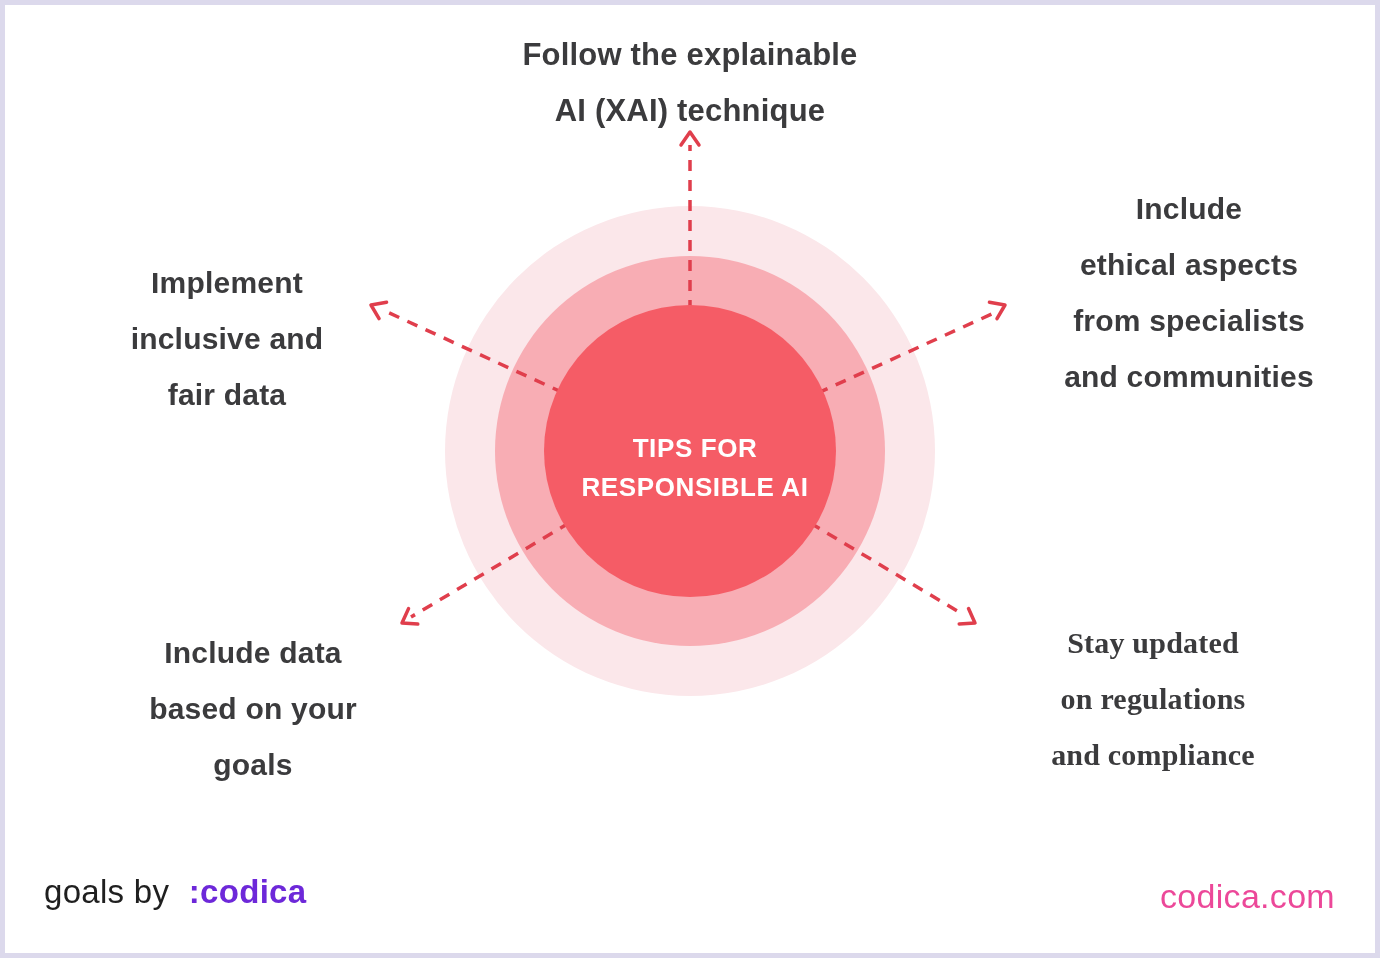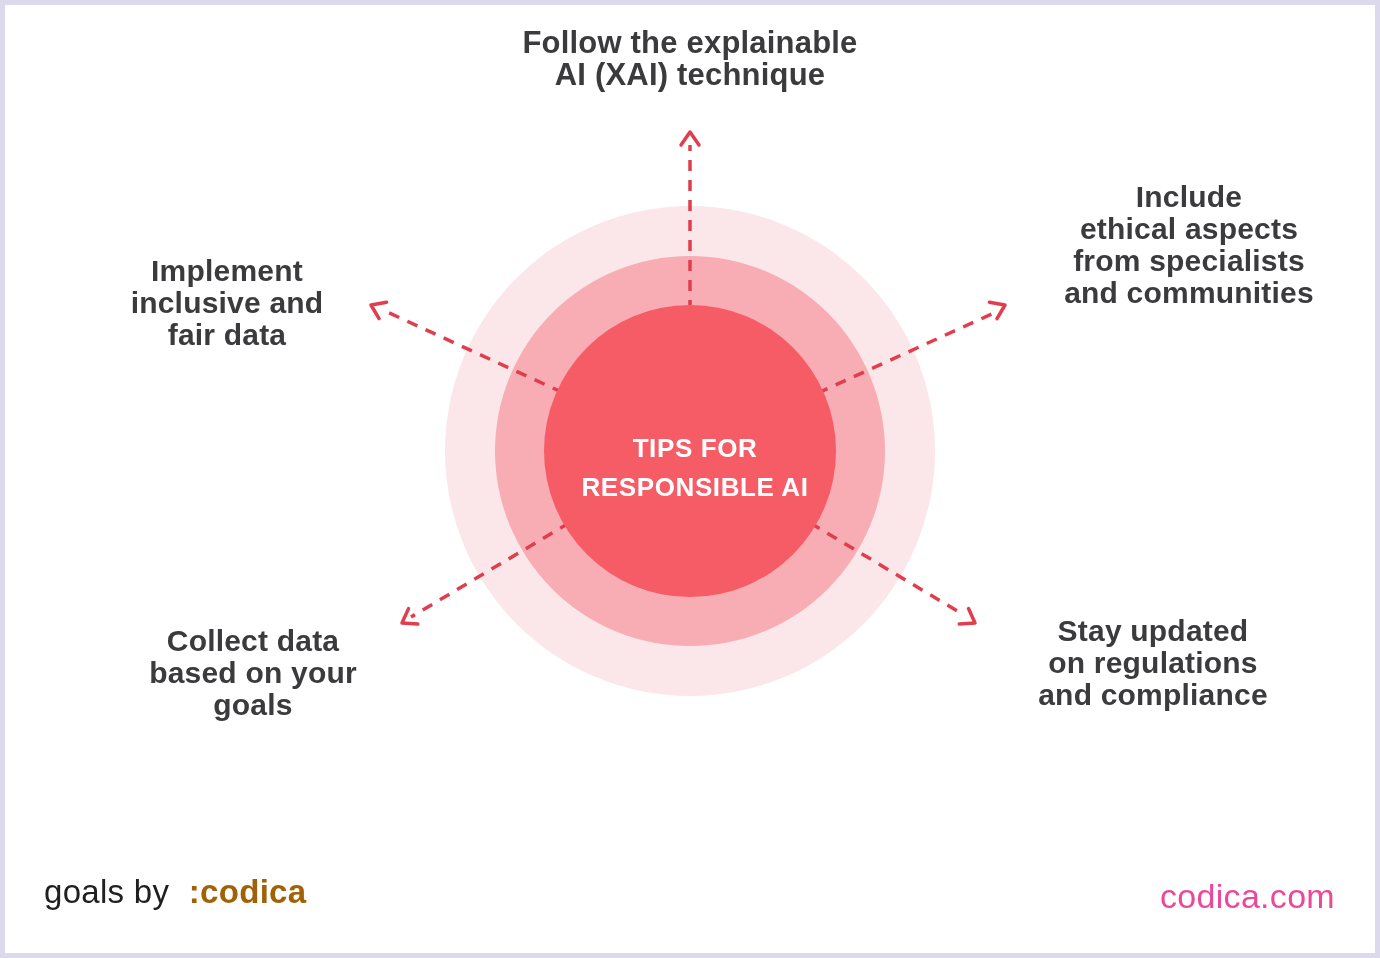--- a/index.html
+++ b/index.html
@@ -12,21 +12,21 @@
     overflow:hidden;
     font-family:"Liberation Sans","DejaVu Sans",sans-serif;
   }
   .diagram-svg{position:absolute;left:0;top:0;width:1370px;height:948px;}
   .tip-label{
     position:absolute;
     white-space:pre-line;
     text-align:center;
     font-weight:700;
     font-size:30px;
-    line-height:32px;
+    line-height:56px;
     color:#3b3b3d;
     letter-spacing:0.2px;
   }
   .tip-top{font-size:31px;}
   .center-label{
     position:absolute;
     left:540px;top:412px;
     width:300px;
     text-align:center;
     white-space:pre-line;
@@ -35,21 +35,21 @@
     font-size:26px;
     line-height:39px;
     letter-spacing:0.6px;
     margin-top:12px;
   }
   .footer-left{
     position:absolute;left:39px;top:868px;
     font-size:33px;letter-spacing:0.3px;
   }
   .made-by{color:#1f1f1f;font-weight:500;}
-  .brand{color:#a16207;font-weight:700;margin-left:10px;text-align:right;}
+  .brand{color:#6d28d9;font-weight:700;margin-left:10px;text-align:right;}
   .footer-right{
     position:absolute;right:40px;top:872px;
     font-size:34px;font-weight:400;color:#ec4899;letter-spacing:0.3px;
   }
 </style>
 </head>
 <body>
 
 <div class="canvas">
 
@@ -85,25 +85,25 @@
 
   <div class="tip-label" style="left:62px;top:250px;width:320px;">Implement
 inclusive and
 fair data</div>
 
   <div class="tip-label" style="left:1004px;top:176px;width:360px;">Include
 ethical aspects
 from specialists
 and communities</div>
 
-  <div class="tip-label" style="left:88px;top:620px;width:320px;">Collect data
+  <div class="tip-label" style="left:88px;top:620px;width:320px;">Include data
 based on your
 goals</div>
 
-  <div class="tip-label" style="left:978px;top:610px;width:340px;">Stay updated
+  <div class="tip-label" style="left:978px;top:610px;width:340px;font-family:Liberation Serif, serif;">Stay updated
 on regulations
 and compliance</div>
 
   <div class="footer-left">
     <span class="made-by">goals by</span>
     <span class="brand">:codica</span>
   </div>
 
   <div class="footer-right">codica.com</div>
 

